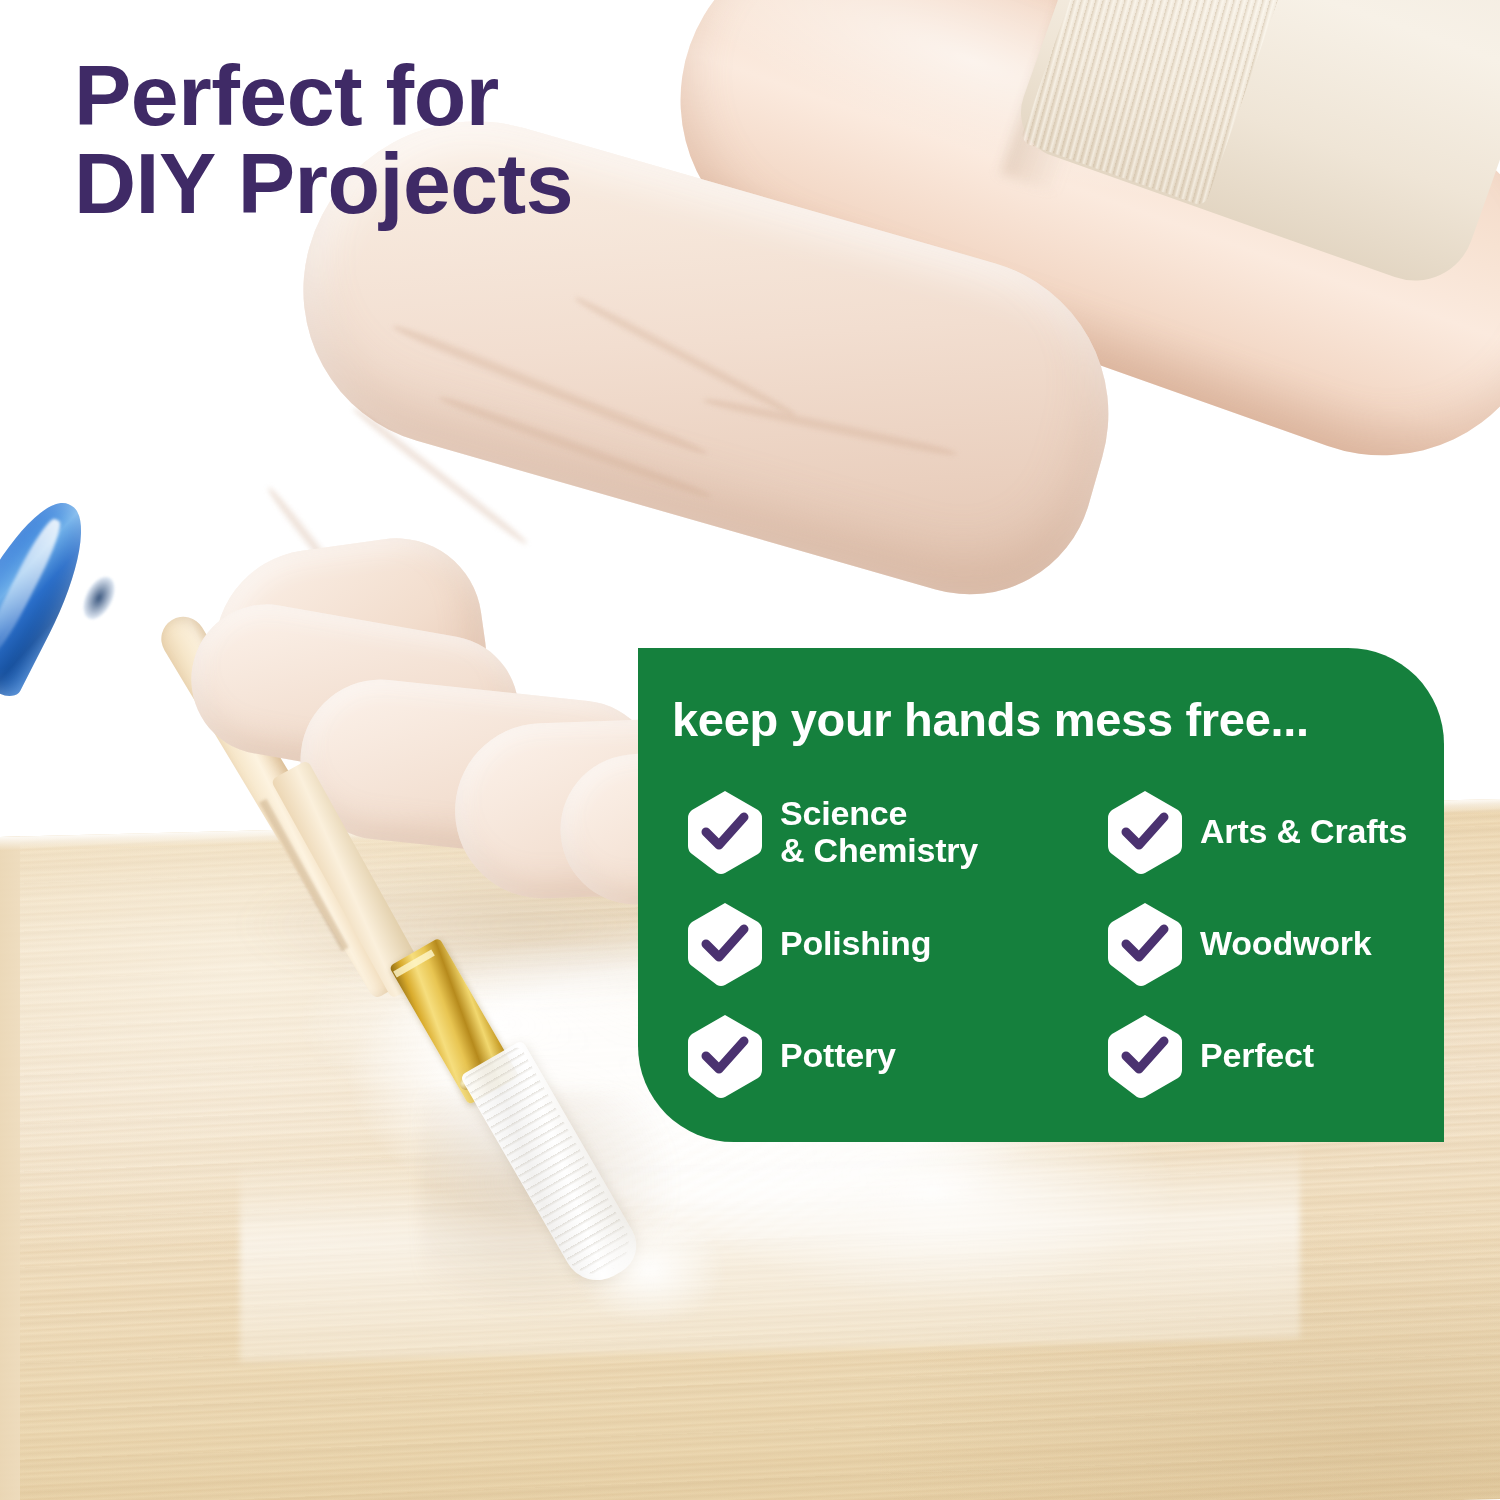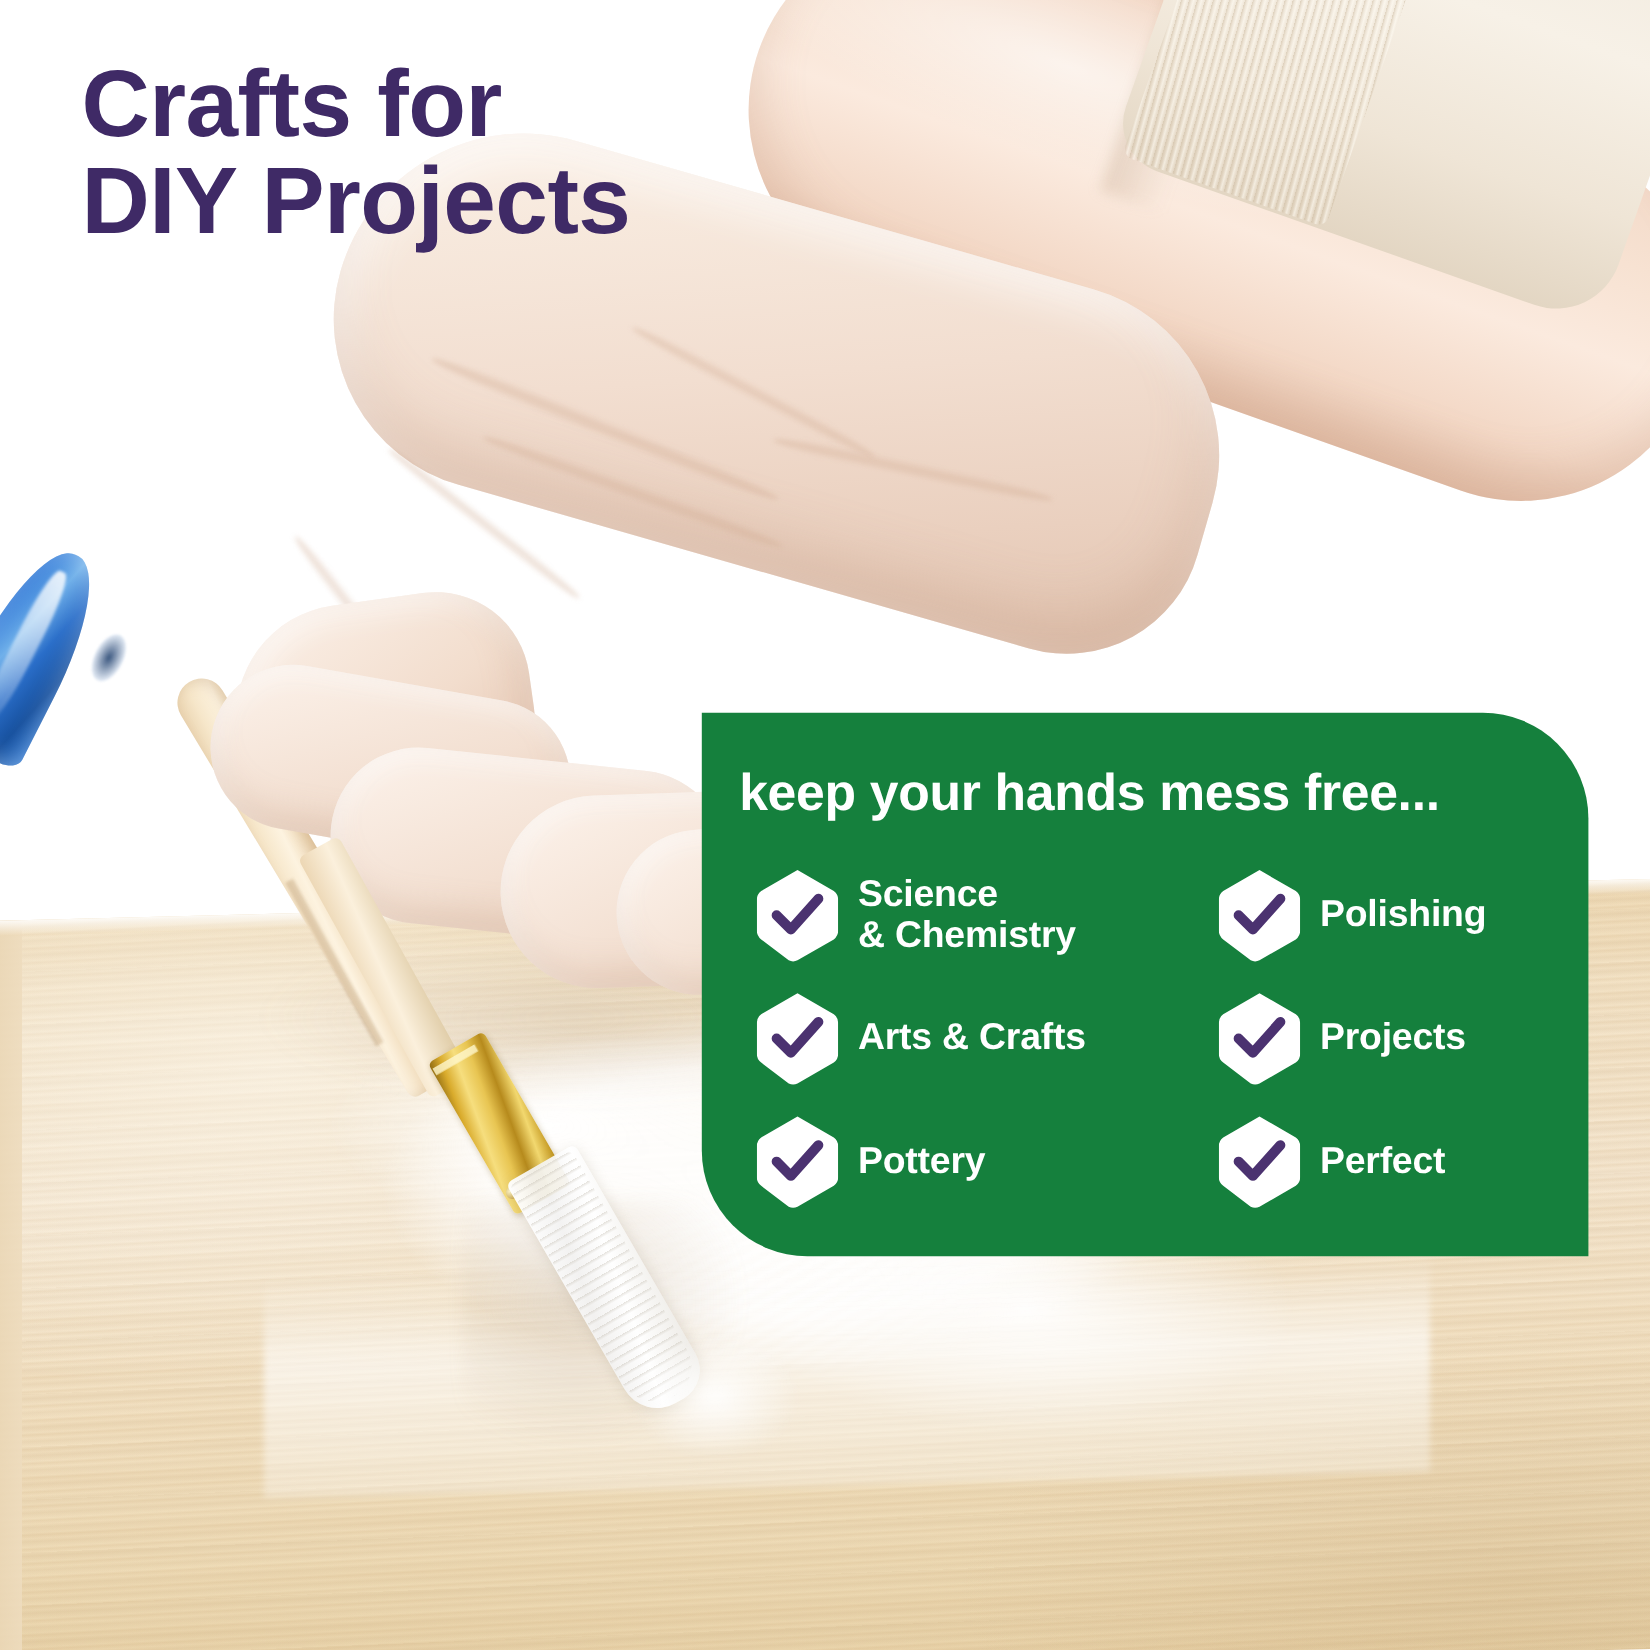--- a/index.html
+++ b/index.html
@@ -453,21 +453,21 @@
 
     <div class="brush-shadow"></div>
     <div class="ferrule"></div>
     <div class="ferrule-band"></div>
     <div class="ferrule-rivet"></div>
     <div class="bristles"></div>
     <div class="bristle-lines"></div>
     <div class="bristle-tip-blur"></div>
   </div>
 
-  <div class="headline">Crafts for
+  <div class="headline">Perfect for
 DIY Projects</div>
 
   <div class="card">
 
     <div class="card-title">keep your hands mess free...</div>
 
     <div class="check-grid">
 
       <div class="check-item">
         <span class="hexagon">
@@ -480,41 +480,41 @@
 &amp; Chemistry</span>
       </div>
 
       <div class="check-item">
         <span class="hexagon">
           <svg viewBox="0 0 74 86" xmlns="http://www.w3.org/2000/svg">
             <path d="M37 2 L70 21 Q74 24 74 29 L74 57 Q74 62 70 65 L37 84 Q33 86 29 84 L4 65 Q0 62 0 57 L0 29 Q0 24 4 21 Z" fill="#ffffff"></path>
             <path d="M18 43 L31 56 L56 28" fill="none" stroke="#4B3270" stroke-width="9" stroke-linecap="round" stroke-linejoin="round"></path>
           </svg>
         </span>
-        <span class="check-label">Polishing</span>
+        <span class="check-label">Arts &amp; Crafts</span>
       </div>
 
       <div class="check-item">
         <span class="hexagon">
           <svg viewBox="0 0 74 86" xmlns="http://www.w3.org/2000/svg">
             <path d="M37 2 L70 21 Q74 24 74 29 L74 57 Q74 62 70 65 L37 84 Q33 86 29 84 L4 65 Q0 62 0 57 L0 29 Q0 24 4 21 Z" fill="#ffffff"></path>
             <path d="M18 43 L31 56 L56 28" fill="none" stroke="#4B3270" stroke-width="9" stroke-linecap="round" stroke-linejoin="round"></path>
           </svg>
         </span>
-        <span class="check-label">Arts &amp; Crafts</span>
+        <span class="check-label">Polishing</span>
       </div>
 
       <div class="check-item">
         <span class="hexagon">
           <svg viewBox="0 0 74 86" xmlns="http://www.w3.org/2000/svg">
             <path d="M37 2 L70 21 Q74 24 74 29 L74 57 Q74 62 70 65 L37 84 Q33 86 29 84 L4 65 Q0 62 0 57 L0 29 Q0 24 4 21 Z" fill="#ffffff"></path>
             <path d="M18 43 L31 56 L56 28" fill="none" stroke="#4B3270" stroke-width="9" stroke-linecap="round" stroke-linejoin="round"></path>
           </svg>
         </span>
-        <span class="check-label">Projects</span>
+        <span class="check-label">Woodwork</span>
       </div>
 
       <div class="check-item">
         <span class="hexagon">
           <svg viewBox="0 0 74 86" xmlns="http://www.w3.org/2000/svg">
             <path d="M37 2 L70 21 Q74 24 74 29 L74 57 Q74 62 70 65 L37 84 Q33 86 29 84 L4 65 Q0 62 0 57 L0 29 Q0 24 4 21 Z" fill="#ffffff"></path>
             <path d="M18 43 L31 56 L56 28" fill="none" stroke="#4B3270" stroke-width="9" stroke-linecap="round" stroke-linejoin="round"></path>
           </svg>
         </span>
         <span class="check-label">Pottery</span>

